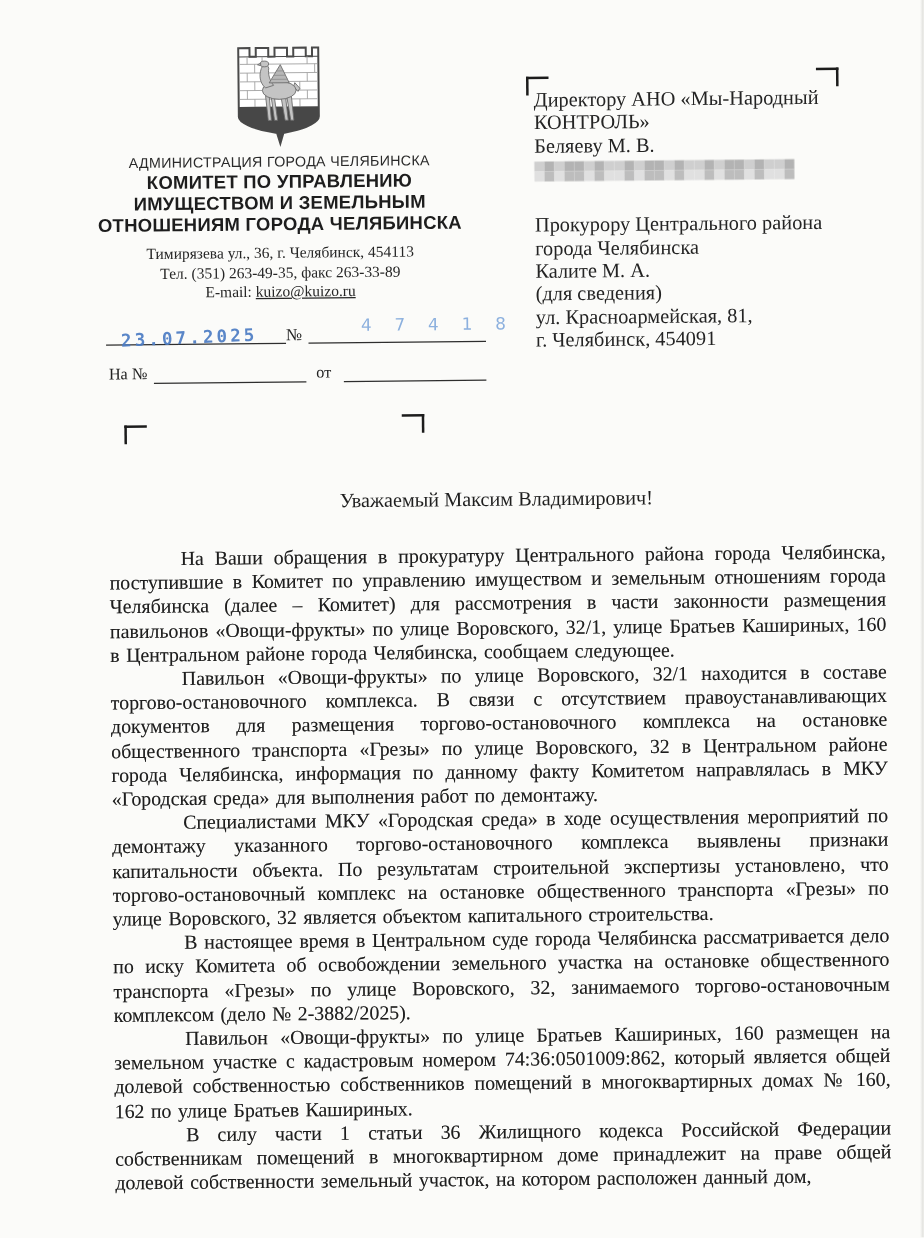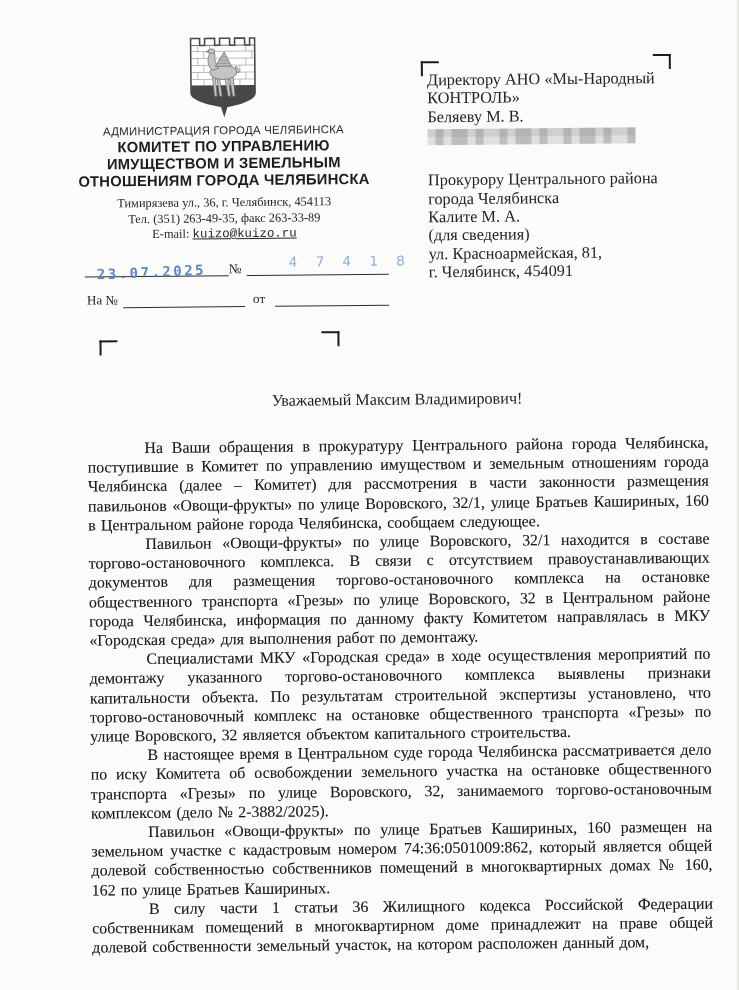--- a/index.html
+++ b/index.html
@@ -10,21 +10,21 @@
   .scan-edge{position:absolute;top:0;right:0;width:3px;height:100%;
              background:linear-gradient(to left,#dcdcd8,rgba(220,220,216,0));}
   
   .letterhead{position:absolute;left:58px;top:34px;width:336px;text-align:center;}
   .emblem{display:block;margin:0 auto;}
   .lh-admin{margin-top:5px;font-family:"Liberation Sans",sans-serif;font-size:11.4px;
             letter-spacing:.25px;color:#2a2a2a;}
   .lh-org{margin-top:2px;font-family:"Liberation Sans",sans-serif;font-weight:bold;
           font-size:14.8px;line-height:17px;color:#1d1d1d;letter-spacing:.2px;}
   .lh-contact{margin-top:6px;font-size:12.4px;line-height:15.5px;color:#262626;}
-  .lh-contact .email-addr{text-decoration:underline;font-family:Liberation Mono, monospace;}
+  .lh-contact .email-addr{text-decoration:underline;}
   .date-row{position:relative;margin-top:13px;height:26px;font-size:13px;}
   .blank{border-bottom:1.4px solid #2e2e2e;position:absolute;bottom:6px;}
   .line-date{left:28px;width:144px;}
   .line-num{left:190px;width:142px;}
   .num-sign{position:absolute;left:172px;bottom:5px;font-size:13.5px;}
   .stamp-date{position:absolute;left:40px;bottom:3px;
               font-family:"DejaVu Sans Mono",monospace;font-weight:bold;font-size:14px;
               letter-spacing:2.5px;transform:rotate(-2deg);opacity:.92;white-space:nowrap;}
   .stamp-num{position:absolute;left:232px;bottom:12px;
              font-family:"DejaVu Sans",sans-serif;font-size:13.5px;font-weight:500;

